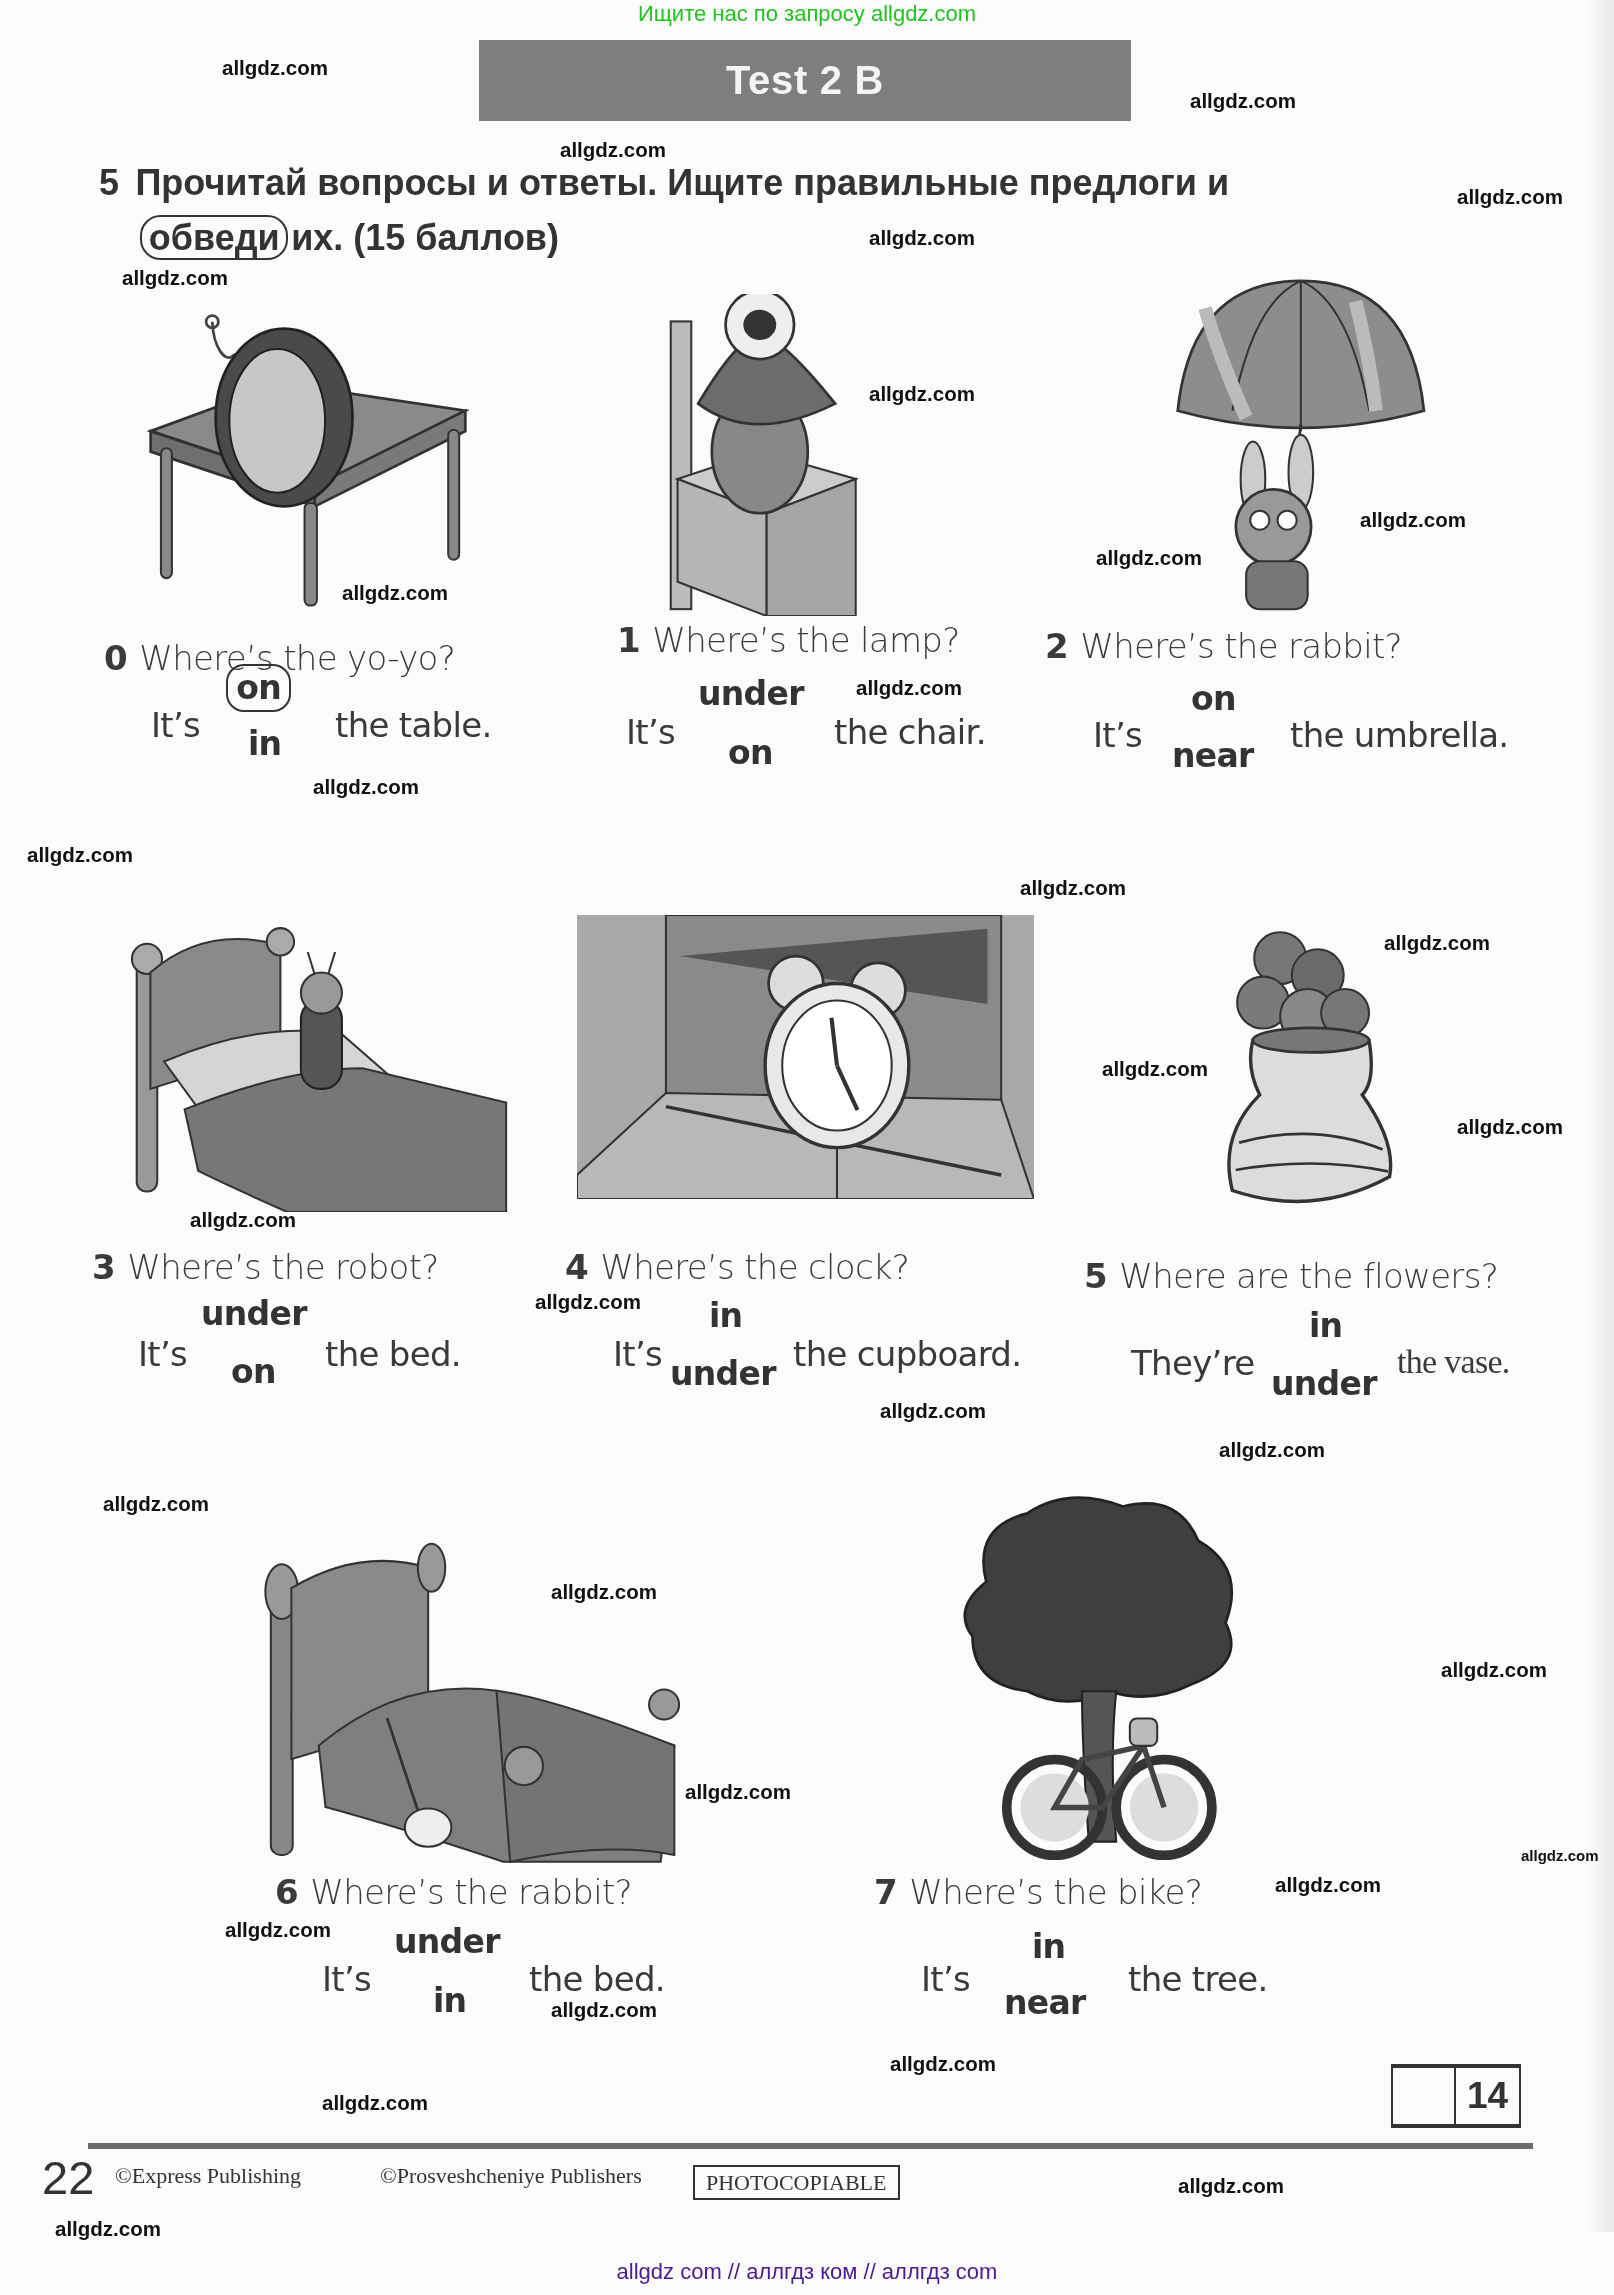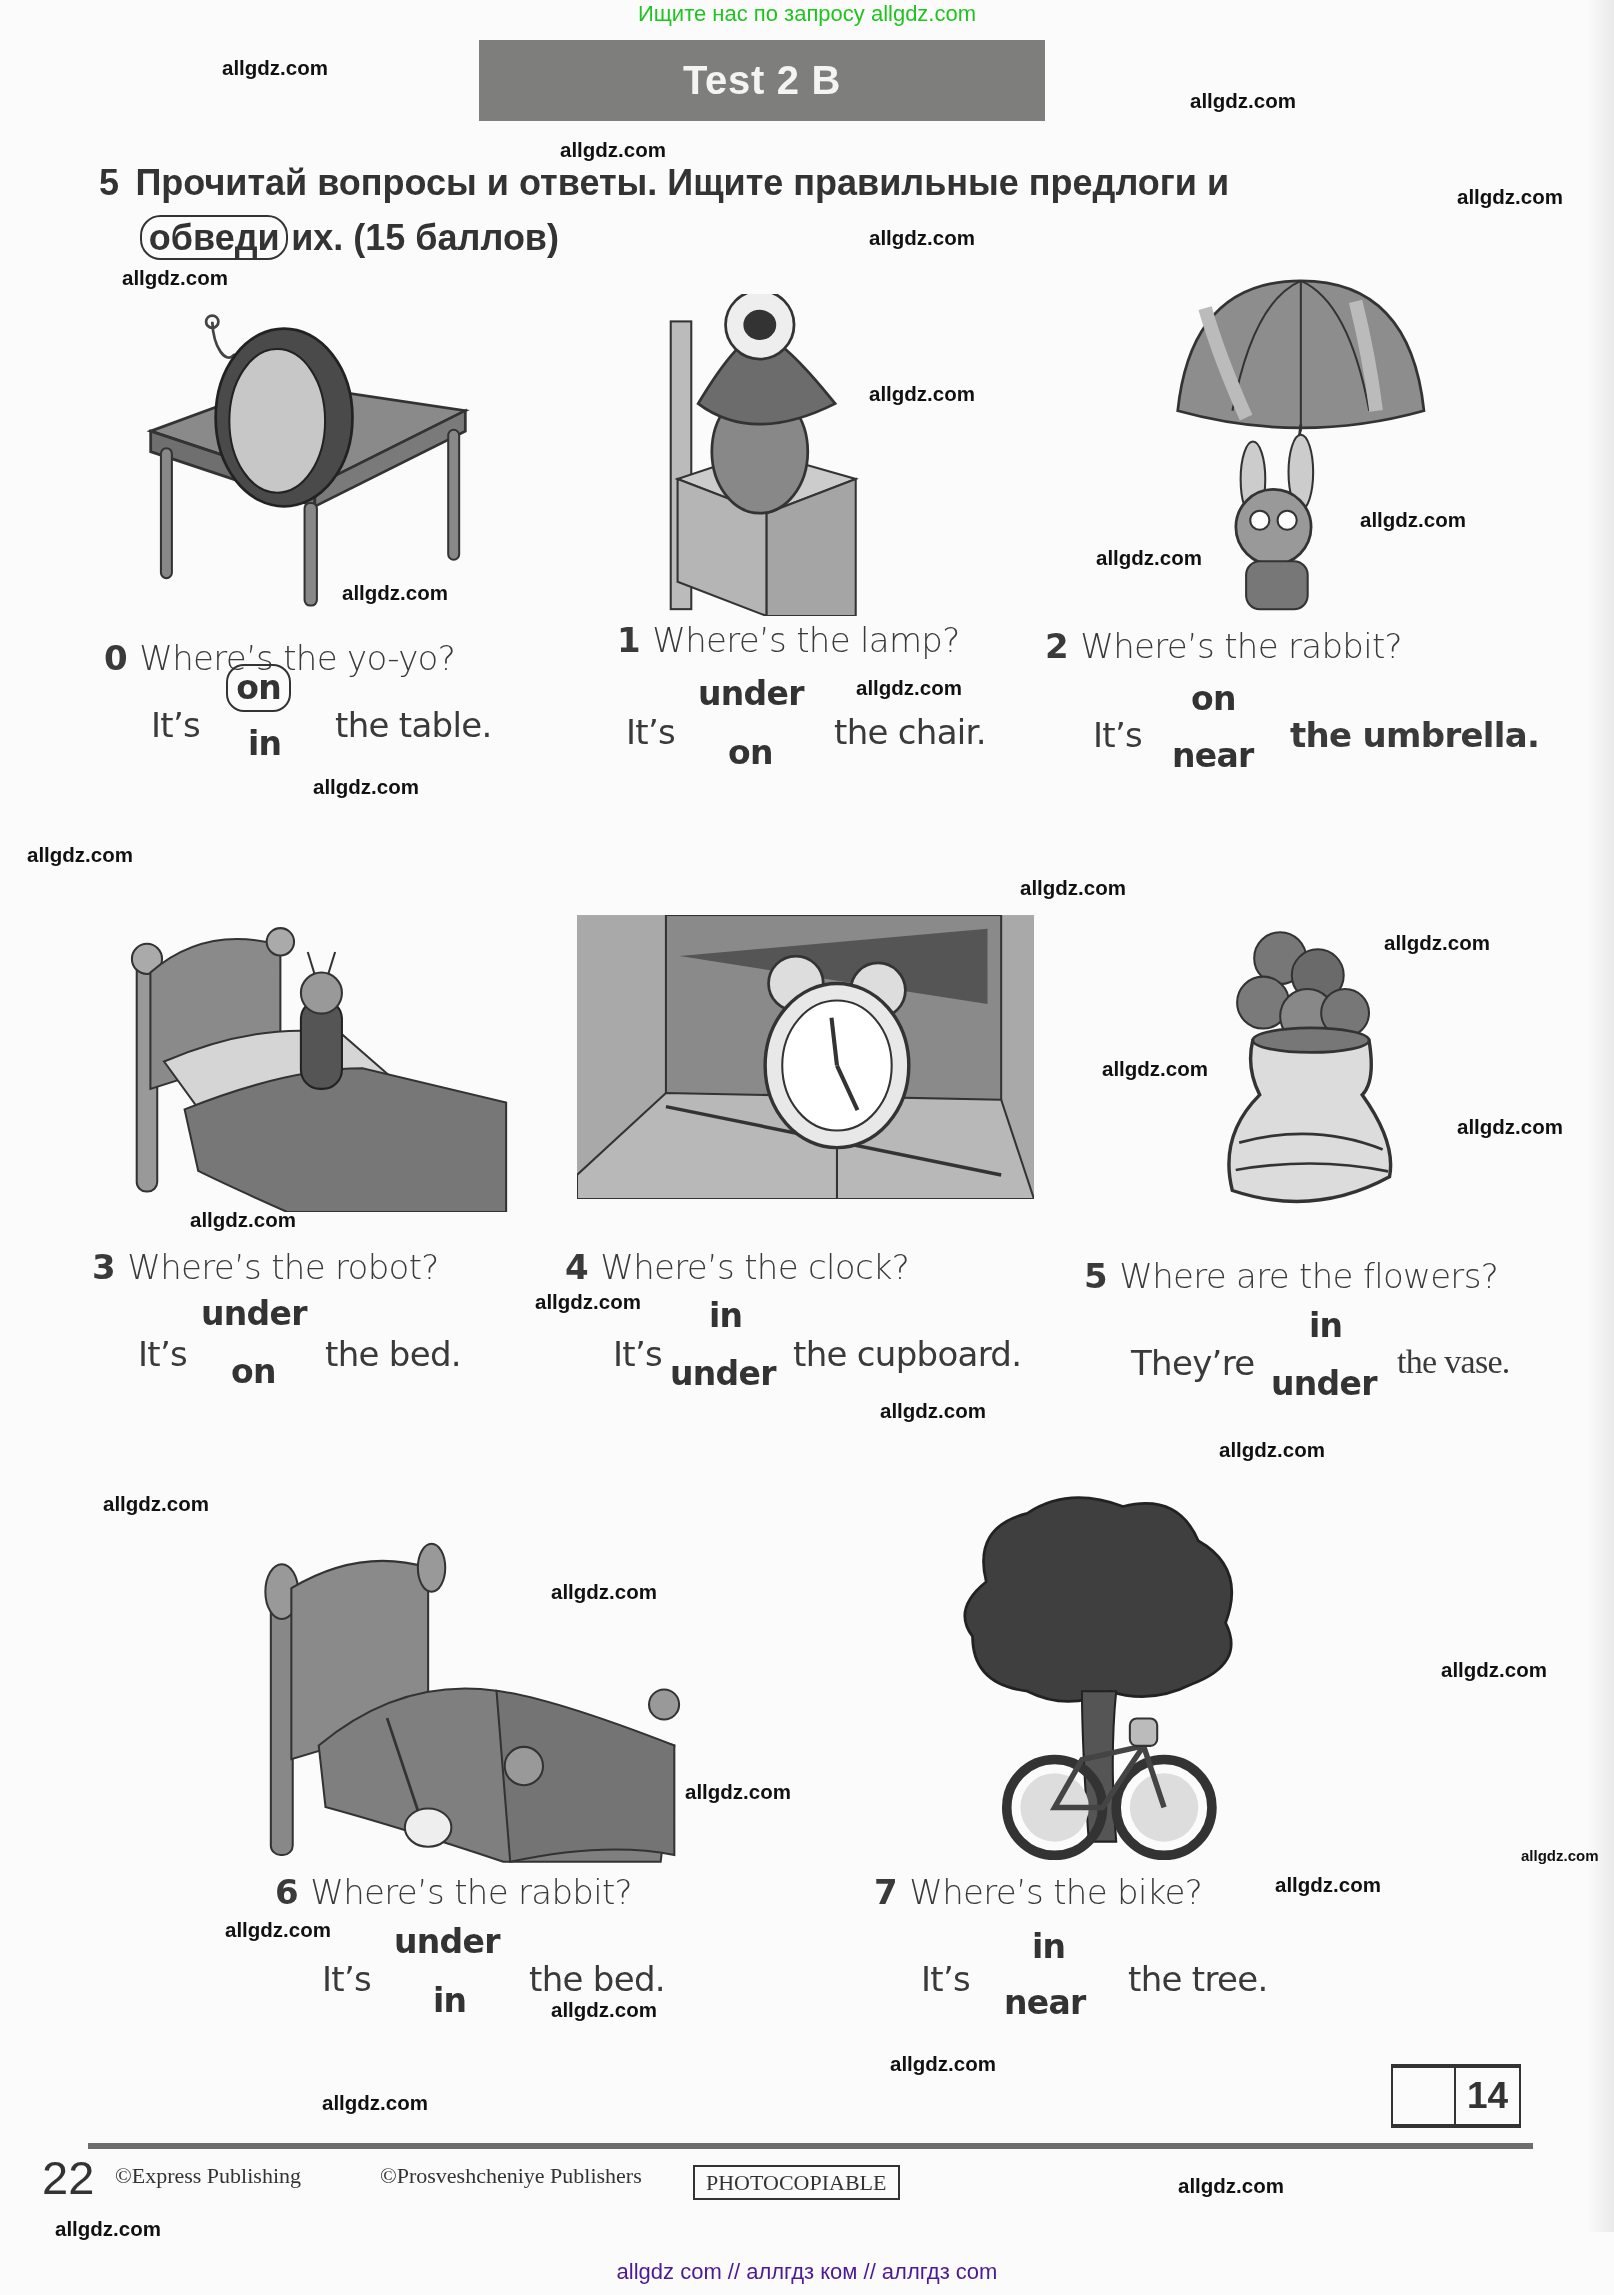--- a/index.html
+++ b/index.html
@@ -1,20 +1,20 @@
 <!DOCTYPE html>
 <html style="font-size:11px"><head>
 <meta charset="utf-8">
 <style>
   * { box-sizing: border-box; margin: 0; padding: 0; }
   html, body { width: 1614px; height: 2295px; background: #fbfbfb; overflow: hidden; }
   body { position: relative; font-family: "DejaVu Sans", sans-serif; color: #3a3a3a; }
   .abs { position: absolute; }
   .top-banner { top: 1.4px; left: 0; width: 1614px; text-align: center; font-family: "Liberation Sans", sans-serif; font-size: 22px; color: #1fc41f; }
-  .title-bar { left: 479px; top: 40px; width: 566px; height: 81px; background: #7e7f7c; display: flex; align-items: center; justify-content: center; }
+  .title-bar { left: 479px; top: 40px; width: 652px; height: 81px; background: #7e7f7c; display: flex; align-items: center; justify-content: center; }
   .title-bar span { color: #f4f4f4; font-family: "Liberation Sans", sans-serif; font-weight: bold; font-size: 40px; letter-spacing: 0.7px; }
   .instr { left: 99px; font-family: "Liberation Sans", sans-serif; font-weight: bold; font-size: 36px; color: #333; white-space: nowrap; }
   .instr .num { margin-right: 16.4px; }
   .circled { display: inline-block; border: 2.7px solid #333; border-radius: 20.5px; padding: 0 6.8px; line-height: 41px; }
   .wm { font-family: "Liberation Sans", sans-serif; font-size: 20.5px; color: #111; white-space: nowrap; font-weight: bold; }
   .q { font-size: 34px; font-weight: 300; color: #3a3a3a; white-space: nowrap; font-family: "DejaVu Sans", sans-serif; letter-spacing: -0.7px; }
   .q .n { font-weight: bold; margin-right: 12.3px; }
   .ans { font-size: 34px; color: #3a3a3a; white-space: nowrap; letter-spacing: -0.7px; }
   .opt { font-weight: bold; font-size: 33px; color: #333; white-space: nowrap; text-align: center; letter-spacing: -0.7px; }
   .opt.circled-opt { border: 2.7px solid #333; border-radius: 18px; padding: 0 8.2px; line-height: 44px; }
@@ -94,21 +94,21 @@
 <div class="abs q" style="left:581px;top:620px;margin-left:36px;"><span class="n">1</span><span>Where’s the lamp?</span></div>
 <div class="abs ans" style="left:626px;top:712px;">It’s</div>
 <div class="abs opt" style="left:698px;top:674px;">under</div>
 <div class="abs opt" style="left:728px;top:733px;">on</div>
 <div class="abs ans" style="left:834px;top:712px;">the chair.</div>
 
 <div class="abs q" style="left:1045px;top:626px;"><span class="n">2</span><span>Where’s the rabbit?</span></div>
 <div class="abs ans" style="left:1093px;top:715px;">It’s</div>
 <div class="abs opt" style="left:1191px;top:679px;">on</div>
 <div class="abs opt" style="left:1172px;top:736px;">near</div>
-<div class="abs ans" style="left:1290px;top:715px;font-weight:bold;">the umbrella.</div>
+<div class="abs ans" style="left:1290px;top:715px;">the umbrella.</div>
 
 <svg class="pic" style="left:123px;top:911px;" width="390" height="301" viewBox="0 0 570 440">
   <rect x="20" y="70" width="30" height="340" rx="14" fill="#999" stroke="#333" stroke-width="3"></rect>
   <circle cx="35" cy="70" r="22" fill="#aaa" stroke="#333" stroke-width="3"></circle>
   <path d="M40 90 Q120 20 230 50 L230 200 L40 260Z" fill="#8a8a8a" stroke="#333" stroke-width="3"></path>
   <circle cx="230" cy="45" r="20" fill="#aaa" stroke="#333" stroke-width="3"></circle>
   <path d="M60 220 Q200 160 320 180 L400 250 L140 330Z" fill="#d5d5d5" stroke="#333" stroke-width="3"></path>
   <path d="M90 290 Q240 230 350 230 L560 280 L560 440 L240 440 Q150 400 110 380Z" fill="#777" stroke="#333" stroke-width="3"></path>
   <rect x="260" y="130" width="60" height="130" rx="28" fill="#555" stroke="#222" stroke-width="3"></rect>
   <circle cx="290" cy="120" r="30" fill="#999" stroke="#333" stroke-width="3"></circle>

